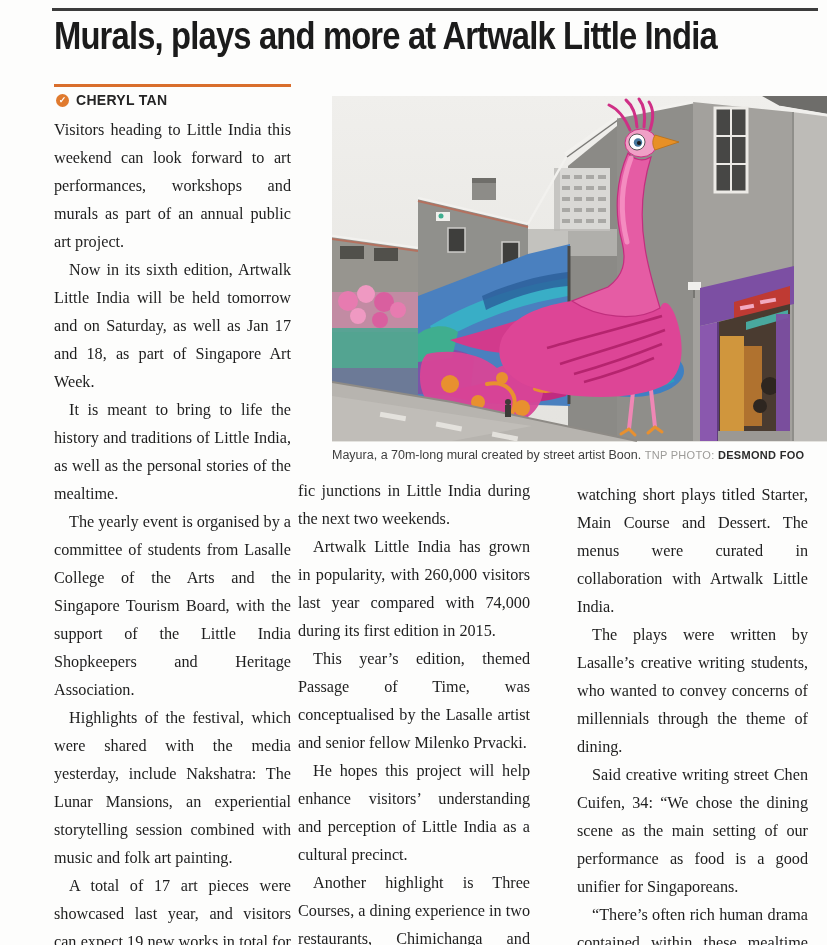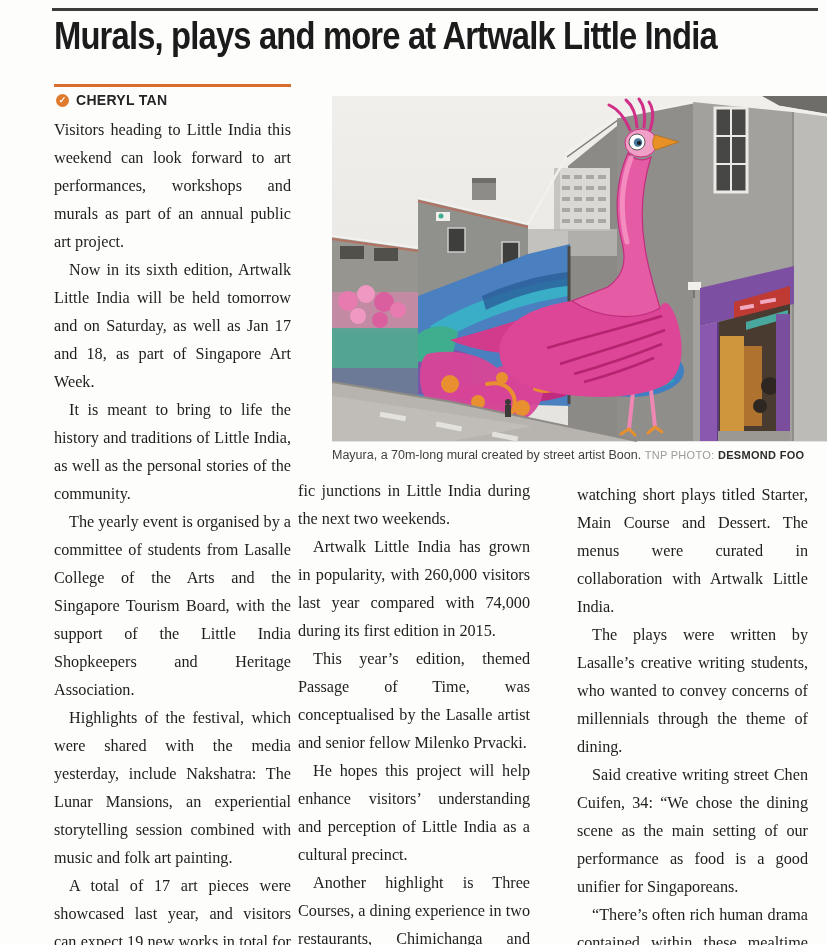--- a/index.html
+++ b/index.html
@@ -40,21 +40,21 @@
   <div class="byline-rule"></div>
 
   <div class="byline">
     <span class="byline-icon">✓</span>
     <span class="byline-name">CHERYL TAN</span>
   </div>
 
   <div class="col col-left">
       <p>Visitors heading to Little India this weekend can look forward to art performances, workshops and murals as part of an annual public art project.</p>
       <p class="indent">Now in its sixth edition, Artwalk Little India will be held tomorrow and on Saturday, as well as Jan 17 and 18, as part of Singapore Art Week.</p>
-      <p class="indent">It is meant to bring to life the history and traditions of Little India, as well as the personal stories of the community.</p>
+      <p class="indent">It is meant to bring to life the history and traditions of Little India, as well as the personal stories of the mealtime.</p>
       <p class="indent">The yearly event is organised by a committee of students from Lasalle College of the Arts and the Singapore Tourism Board, with the support of the Little India Shopkeepers and Heritage Association.</p>
       <p class="indent">Highlights of the festival, which were shared with the media yesterday, include Nakshatra: The Lunar Mansions, an experiential storytelling session combined with music and folk art painting.</p>
       <p class="indent">A total of 17 art pieces were showcased last year, and visitors can expect 19 new works in total for this year’s festival. There will be four additional murals, including Mayura, a 70m-long mural created by street artist Boon.</p>
       <p class="indent">An impromptu dance performance will be held at various traf-</p>
     </div>
 
   <figure class="photo-block">
     <div class="photo">
       <svg viewBox="0 0 506 346" preserveAspectRatio="none">
         <defs>

